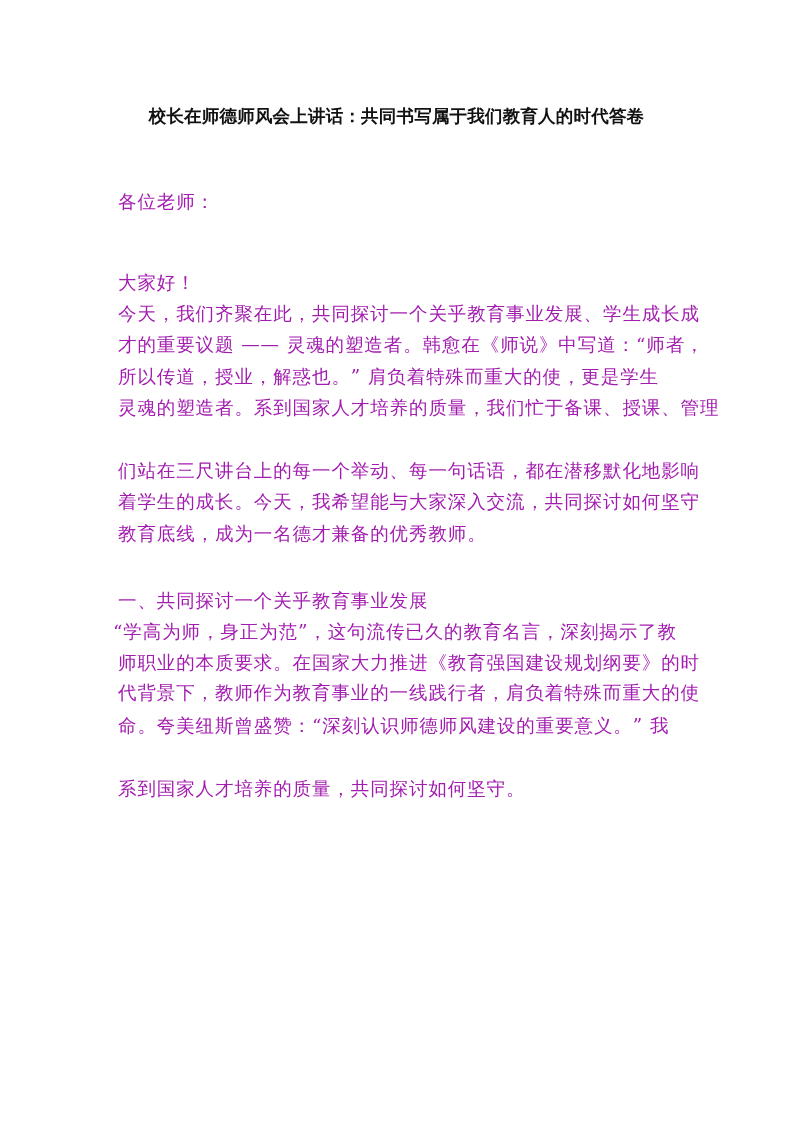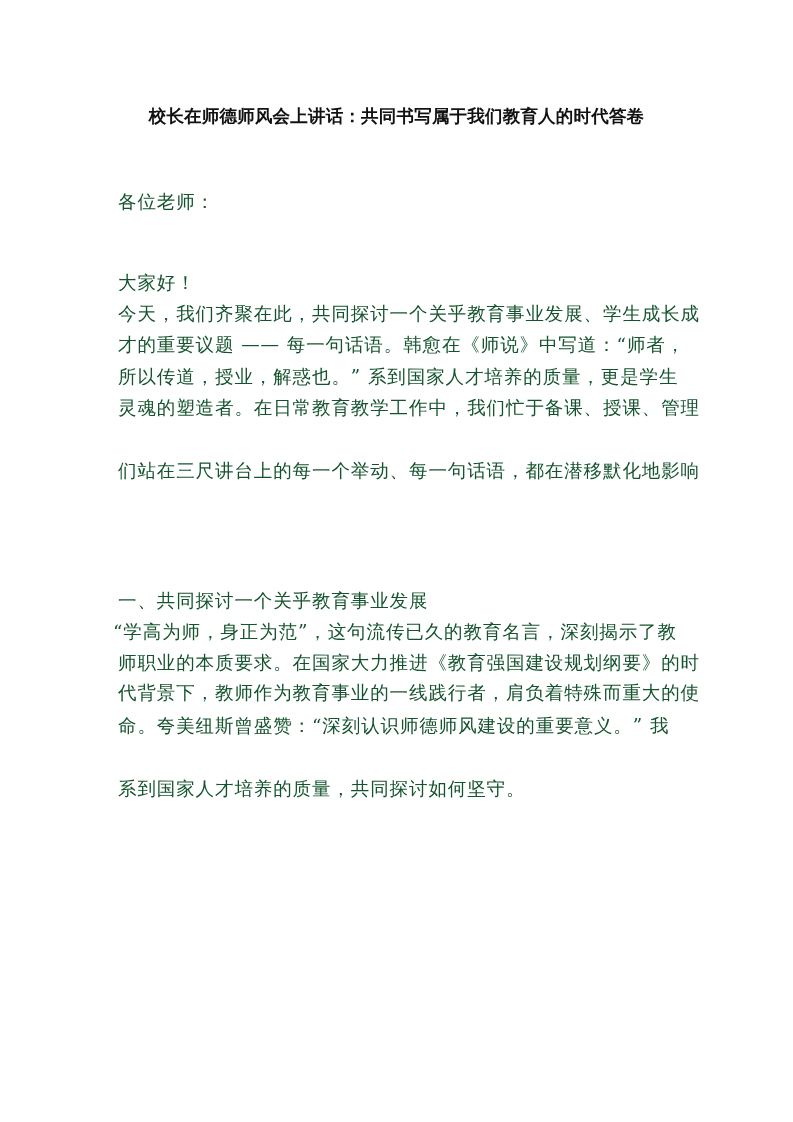--- a/index.html
+++ b/index.html
@@ -3,36 +3,38 @@
 <meta charset="utf-8">
 <style>
   html, body { margin: 0; padding: 0; background: #ffffff; }
   body { width: 793px; height: 1122px; position: relative; overflow: hidden;
          font-family: "DejaVu Serif", "Liberation Serif", serif; color: #1a1a1a; }
   .page { position: absolute; left: 0; top: 0; width: 793px; height: 788px; background: #fff; }
   .title { position: absolute; left: 0; width: 793px; top: 104px; text-align: center;
            font-family: "DejaVu Sans", "Liberation Sans", sans-serif; font-weight: bold;
            font-size: 17.5px; letter-spacing: 0.2px; color: #111; white-space: nowrap; }
   .line { position: absolute; left: 118px; font-size: 18.5px; line-height: 24px;
-          white-space: nowrap; color: #14532d; letter-spacing: 0.9px; }
+          white-space: nowrap; color: #a21caf; letter-spacing: 0.9px; }
 </style>
 </head>
 <body>
 
 <div class="page">
   <div class="title">校长在师德师风会上讲话：共同书写属于我们教育人的时代答卷</div>
 
   <div class="line" style="top:190px">各位老师：</div>
   <div class="line" style="top:271px">大家好！</div>
 
   <div class="line" style="top:302px">今天，我们齐聚在此，共同探讨一个关乎教育事业发展、学生成长成</div>
-  <div class="line" style="top:333px">才的重要议题 —— 每一句话语。韩愈在《师说》中写道：“师者，</div>
-  <div class="line" style="top:365px">所以传道，授业，解惑也。” 系到国家人才培养的质量，更是学生</div>
-  <div class="line" style="top:396px">灵魂的塑造者。在日常教育教学工作中，我们忙于备课、授课、管理</div>
+  <div class="line" style="top:333px">才的重要议题 —— 灵魂的塑造者。韩愈在《师说》中写道：“师者，</div>
+  <div class="line" style="top:365px">所以传道，授业，解惑也。” 肩负着特殊而重大的使，更是学生</div>
+  <div class="line" style="top:396px">灵魂的塑造者。系到国家人才培养的质量，我们忙于备课、授课、管理</div>
   <div class="line" style="top:459px">们站在三尺讲台上的每一个举动、每一句话语，都在潜移默化地影响</div>
+  <div class="line" style="top:490px">着学生的成长。今天，我希望能与大家深入交流，共同探讨如何坚守</div>
+  <div class="line" style="top:522px">教育底线，成为一名德才兼备的优秀教师。</div>
 
   <div class="line" style="top:589px">一、共同探讨一个关乎教育事业发展</div>
 
   <div class="line" style="top:620px; left:113px">“学高为师，身正为范”，这句流传已久的教育名言，深刻揭示了教</div>
   <div class="line" style="top:651px">师职业的本质要求。在国家大力推进《教育强国建设规划纲要》的时</div>
   <div class="line" style="top:681px">代背景下，教师作为教育事业的一线践行者，肩负着特殊而重大的使</div>
   <div class="line" style="top:714px">命。夸美纽斯曾盛赞：“深刻认识师德师风建设的重要意义。” 我</div>
   <div class="line" style="top:777px">系到国家人才培养的质量，共同探讨如何坚守。</div>
 </div>
 

